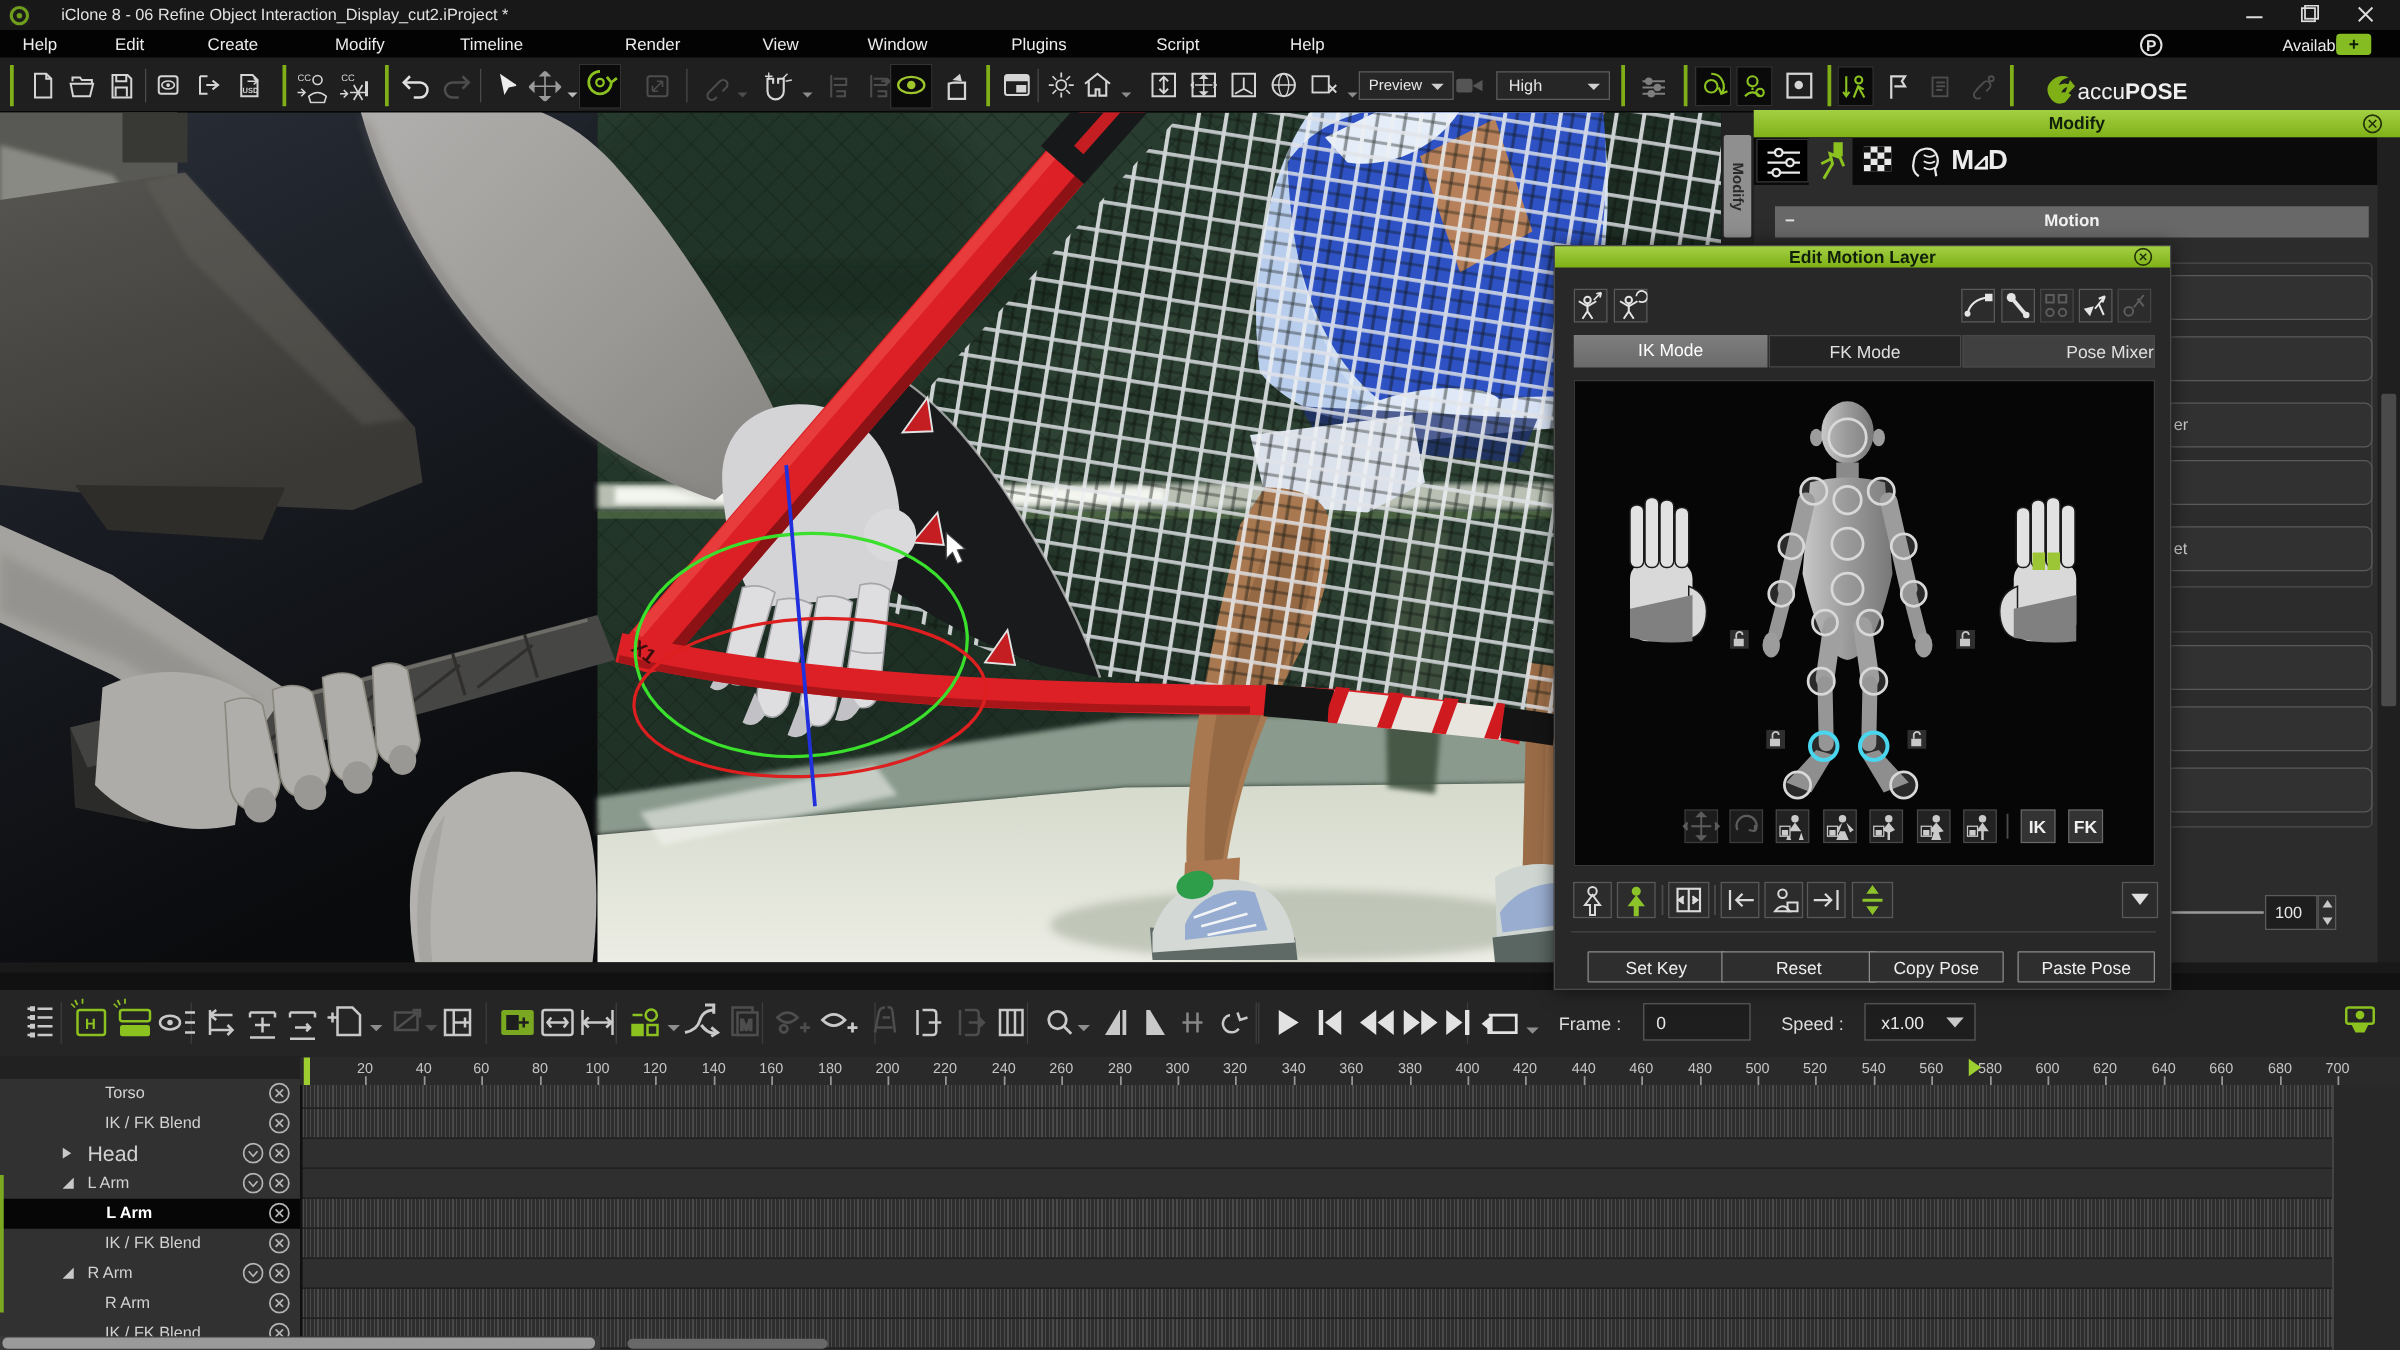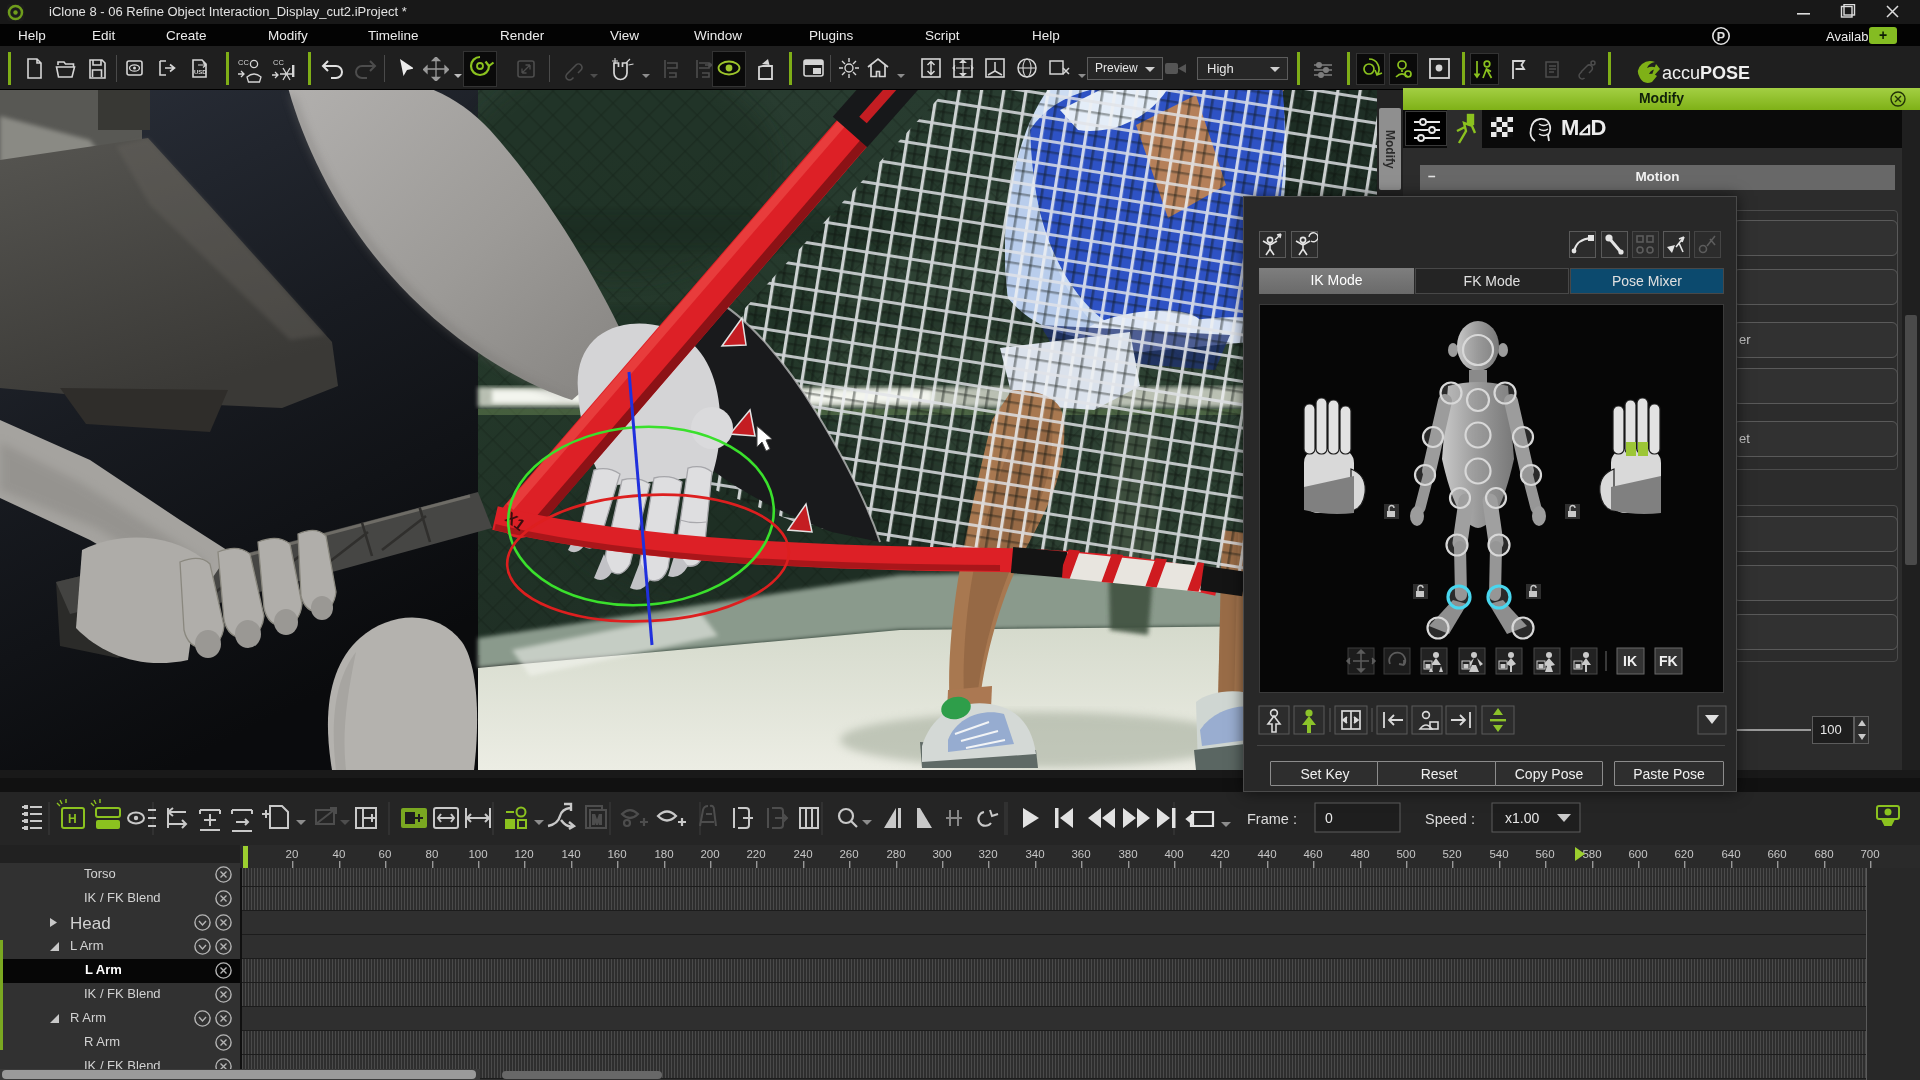--- a/index.html
+++ b/index.html
@@ -845,20 +845,26 @@
         <rect x="3" y="1" width="5" height="22" fill="#9ccf2f"></rect>
         <path d="M1335 2 v14 l10 -7 z" fill="#9ccf2f"></path>
       </svg>
 <div class="abs" style="left:0;top:224px;width:480px;height:11px;background:#3a3a3a"></div>
 <div class="abs" style="left:2px;top:225px;width:474px;height:9px;background:#9a9a9a;border-radius:4px"></div>
 <div class="abs" style="left:502px;top:226px;width:160px;height:8px;background:#686868;border-radius:4px"></div>
 <div class="abs" style="left:0;top:95px;width:3px;height:110px;background:#7aa821"></div>
 </div>
 
 <div class="abs" style="left:1243px;top:196px;width:494px;height:596px;background:#282828;border:1px solid #4a4a4a;box-shadow:0 0 14px rgba(0,0,0,0.6)">
+ <div class="abs greenbar" style="left:0;top:0;width:492px;height:17px;font-size:14px;text-align:center;line-height:16px">Edit Motion Layer
+  <svg class="abs" style="left:463px;top:1px" width="15" height="15">
+          <circle cx="7.5" cy="7.5" r="6.6" fill="none" stroke="#223307" stroke-width="1.3"></circle>
+          <path d="M5 5 l5 5 m0 -5 l-5 5" stroke="#223307" stroke-width="1.3"></path>
+        </svg>
+ </div>
  <div class="ibox" style="left:15px;top:34px"></div>
  <svg class="abs" style="left:15px;top:34px" width="27" height="27">
         <g stroke="#e4e4e4" stroke-width="1.6" fill="none">
           <circle cx="11" cy="9" r="2.6"></circle>
           <path d="M11 12 v6 m0 0 l-4 6 m4 -6 l4 6 M4 10 l7 4 l7 -4"></path>
           <path d="M16 9 l6 -6 m0 0 l-4 1 m4 -1 l-1 4" stroke-width="1.4"></path>
         </g>
       </svg>
  <div class="ibox" style="left:47px;top:34px"></div>
  <svg class="abs" style="left:47px;top:34px" width="27" height="27">
@@ -897,21 +903,21 @@
  <div class="ibox" style="left:450px;top:34px;border-color:#454545"></div>
  <svg class="abs" style="left:450px;top:34px" width="27" height="27">
         <g stroke="#5c5c5c" stroke-width="1.6" fill="none">
           <circle cx="9" cy="18" r="3.5"></circle>
           <path d="M13 15 L21 5 m-5 3 l5 6"></path>
         </g>
       </svg>
 
  <div class="abs" style="left:15px;top:71px;width:155px;height:26px;background:linear-gradient(#7e7e7e,#6a6a6a);color:#fff;font-size:14px;text-align:center;line-height:25px">IK Mode</div>
  <div class="abs" style="left:171px;top:71px;width:154px;height:26px;background:#242424;border:1px solid #484848;color:#e0e0e0;font-size:14px;text-align:center;line-height:24px">FK Mode</div>
- <div class="abs" style="left:326px;top:71px;width:154px;height:26px;background:#0c4a6e;border:1px solid #484848;color:#e0e0e0;font-size:14px;text-align:center;line-height:24px">Pose Mixer</div>
+ <div class="abs" style="left:326px;top:71px;width:154px;height:26px;background:#404040;border:1px solid #484848;color:#e0e0e0;font-size:14px;text-align:right;line-height:24px">Pose Mixer</div>
 
  <div class="abs" style="left:15px;top:107px;width:465px;height:389px;background:#060606;border:1px solid #3a3a3a"></div>
  <svg class="abs" style="left:15px;top:107px" width="465" height="389">
   <defs>
    <linearGradient id="mg" x1="0" y1="0" x2="1" y2="0">
             <stop offset="0" stop-color="#c8c8c8"></stop>
             <stop offset="0.5" stop-color="#9a9a9a"></stop>
             <stop offset="1" stop-color="#787878"></stop>
           </linearGradient>
   </defs>

